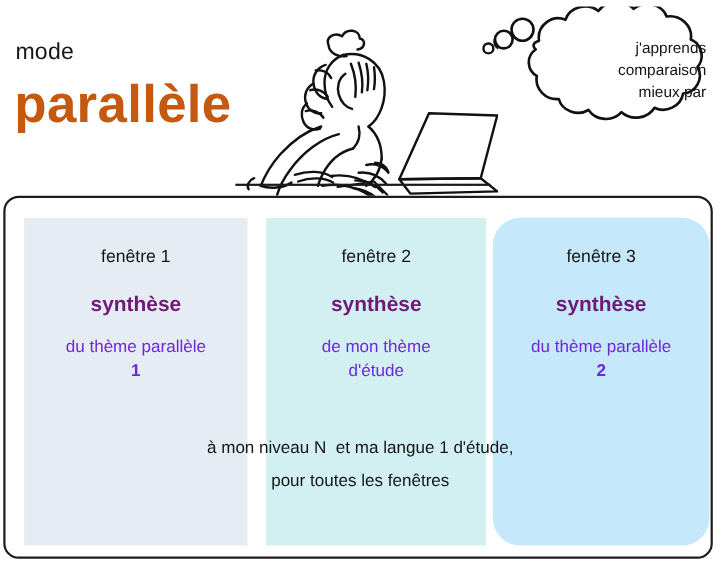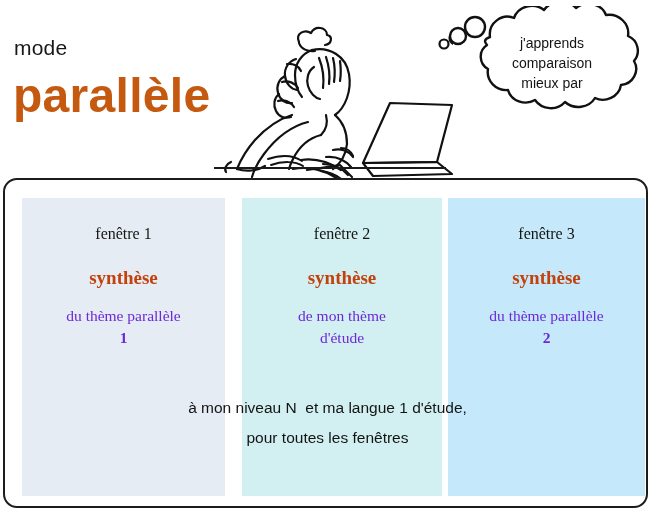--- a/index.html
+++ b/index.html
@@ -66,21 +66,21 @@
     width: 205px;
     height: 130px;
   }
   #thought-bubble svg { display: block; }
 
   #bubble-text {
     position: absolute;
     left: 462px;
     top: 33px;
     width: 180px;
-    text-align: center;
+    text-align: right;
     font-size: 14px;
     line-height: 20px;
     color: #141414;
   }
   #bubble-text .bline { display: block; white-space: nowrap; }
 
   
   #desk-line {
     position: absolute;
     left: 214px;
@@ -112,43 +112,42 @@
   }
 
   .column {
     position: absolute;
     top: 0;
     height: 298px;
     box-sizing: border-box;
   }
   #column-1 { left: 0px;   width: 203px; background: #e6ecf3; }
   #column-2 { left: 220px; width: 200px; background: #d2f0f2; }
-  #column-3 { left: 426px; width: 197px; background: #c5e9fb; }
+  #column-3 { left: 426px; width: 197px; background: #c5e9fb; border-radius: 25px; }
 
   .col-inner {
     position: relative;
     width: 100%;
     padding-top: 26px;
     text-align: center;
     box-sizing: border-box;
-    font-family: Liberation Serif, serif;
   }
 
   .window-label {
     font-size: 16px;
     color: #151515;
     line-height: 20px;
     white-space: nowrap;
   }
 
   .synthese {
     margin-top: 23px;
     font-size: 19px;
     font-weight: bold;
-    color: #c2410c;
+    color: #701a75;
     line-height: 22px;
     white-space: nowrap;
   }
 
   .subject {
     margin-top: 16px;
     font-size: 15.5px;
     color: #6d28d9;
     line-height: 22px;
   }

